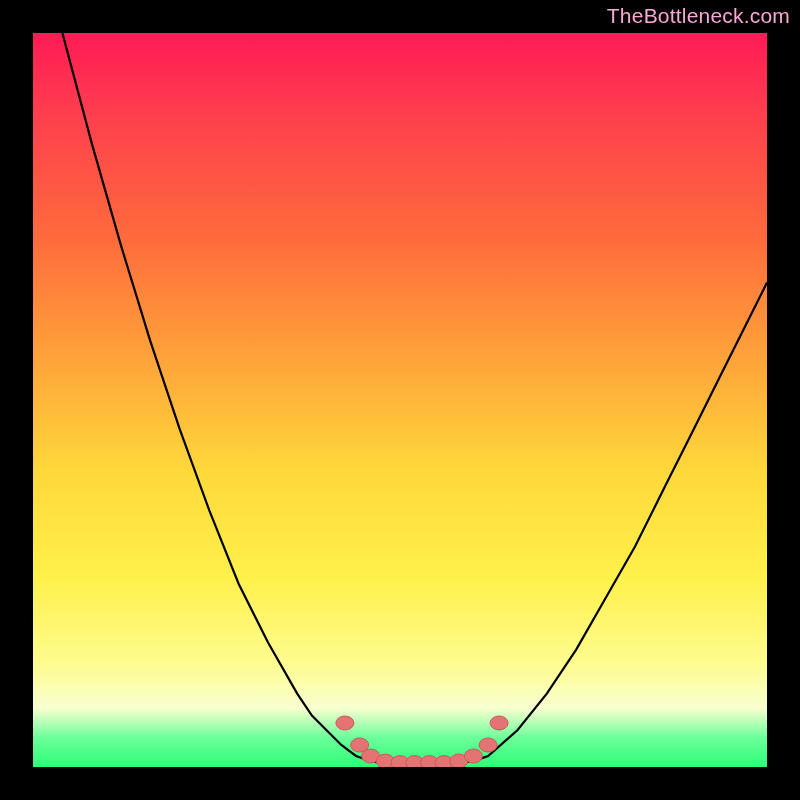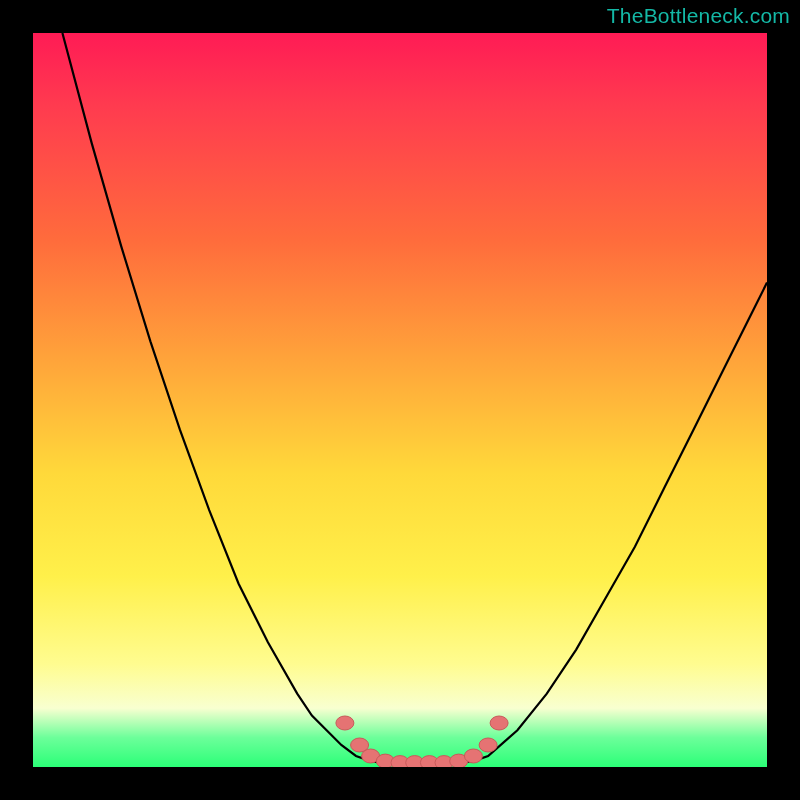--- a/index.html
+++ b/index.html
@@ -42,21 +42,21 @@
   .curve-svg {
     position: absolute;
     left: 0; top: 0;
     width: 734px;
     height: 734px;
   }
   .watermark {
     position: absolute;
     top: 4px;
     right: 10px;
-    color: #14b8a6;
+    color: #f9a8d4;
     font-size: 21px;
     font-weight: 400;
     letter-spacing: 0.2px;
   }
 </style>
 </head>
 <body>
 
 <div class="frame">
 

